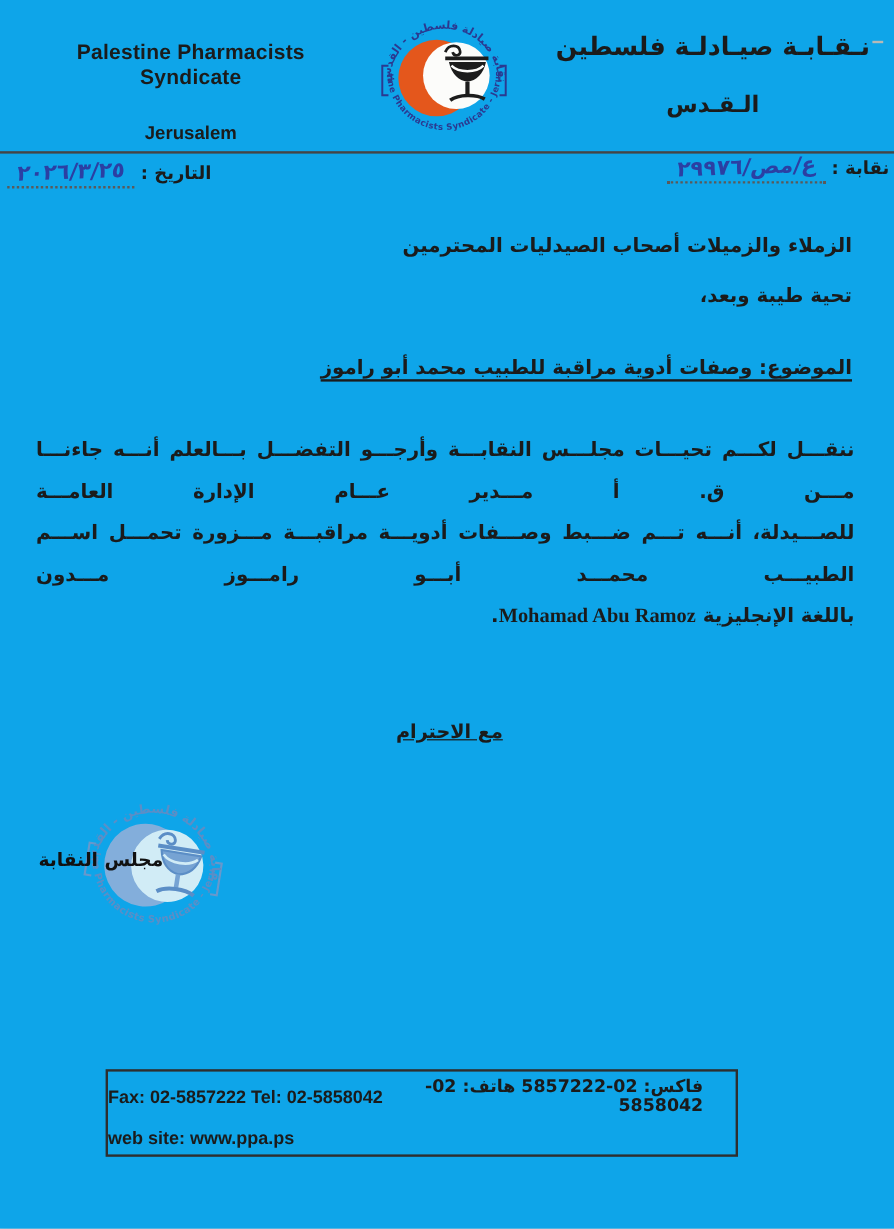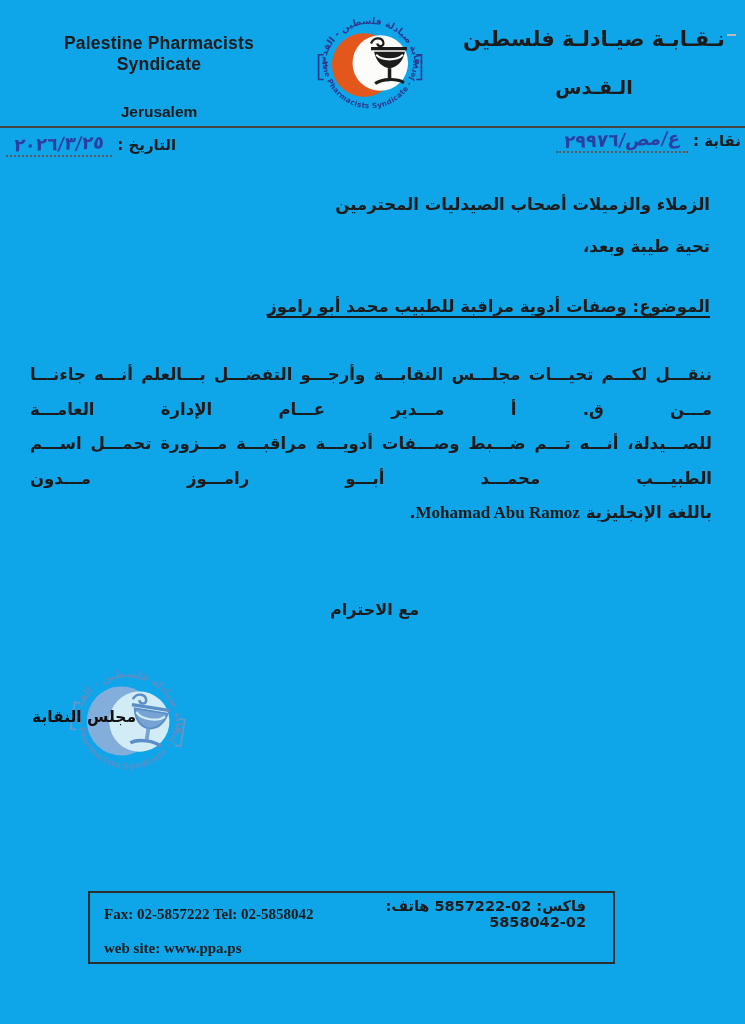--- a/index.html
+++ b/index.html
@@ -32,31 +32,31 @@
   .recipient{position:absolute;top:195px;right:35px;font-size:16.5px;}
   .greeting{position:absolute;top:237px;right:35px;font-size:16.5px;}
   .subject{position:absolute;top:297px;right:35px;font-size:16.5px;
            text-decoration:underline;text-underline-offset:4px;text-decoration-thickness:1.5px;}
   .paragraph{position:absolute;top:358px;left:30px;right:33px;direction:rtl;
              font-weight:bold;font-size:16.5px;line-height:34.5px;}
   .pline{text-align:justify;text-align-last:justify;}
   .pline-last{text-align:right;text-align-last:right;}
   .en-name{font-family:"Liberation Serif",serif;font-weight:bold;font-size:17px;}
   .request{position:absolute;top:471px;right:35px;font-size:16px;}
-  .closing{position:absolute;top:600px;left:330px;font-size:16px;}
+  .closing{position:absolute;top:600px;left:330px;font-size:16px;text-decoration:underline;}
   
   .stamp{position:absolute;left:50px;top:642px;width:156px;height:160px;
          transform:rotate(9deg);opacity:.82;}
   .council{position:absolute;left:32px;top:708px;font-size:15.5px;font-weight:bold;direction:rtl;color:#111;}
   
   .footer-box{position:absolute;left:88px;top:891px;width:523px;height:69px;
               border:2px solid #2e2e2e;display:flex;flex-direction:column;justify-content:space-around;
               font-family:"Liberation Sans",sans-serif;font-weight:bold;font-size:15px;}
   .f-row{display:flex;align-items:center;}
-  .f-left{flex:0 0 252px;padding-left:14px;font-family:Liberation Serif, serif;}
+  .f-left{flex:0 0 252px;}
   .f-right{flex:1;padding-right:27px;}
   .f-ar{direction:rtl;text-align:right;font-family:"DejaVu Sans",sans-serif;font-size:14.5px;}
   .arc-ar{font-size:9px;font-weight:bold;}
   .arc-en{font-size:7px;font-weight:bold;letter-spacing:.3px;}
   .stamp .arc-ar{font-size:9.5px;}
   .stamp .arc-en{font-size:7.4px;}
 </style>
 </head>
 <body>
 

